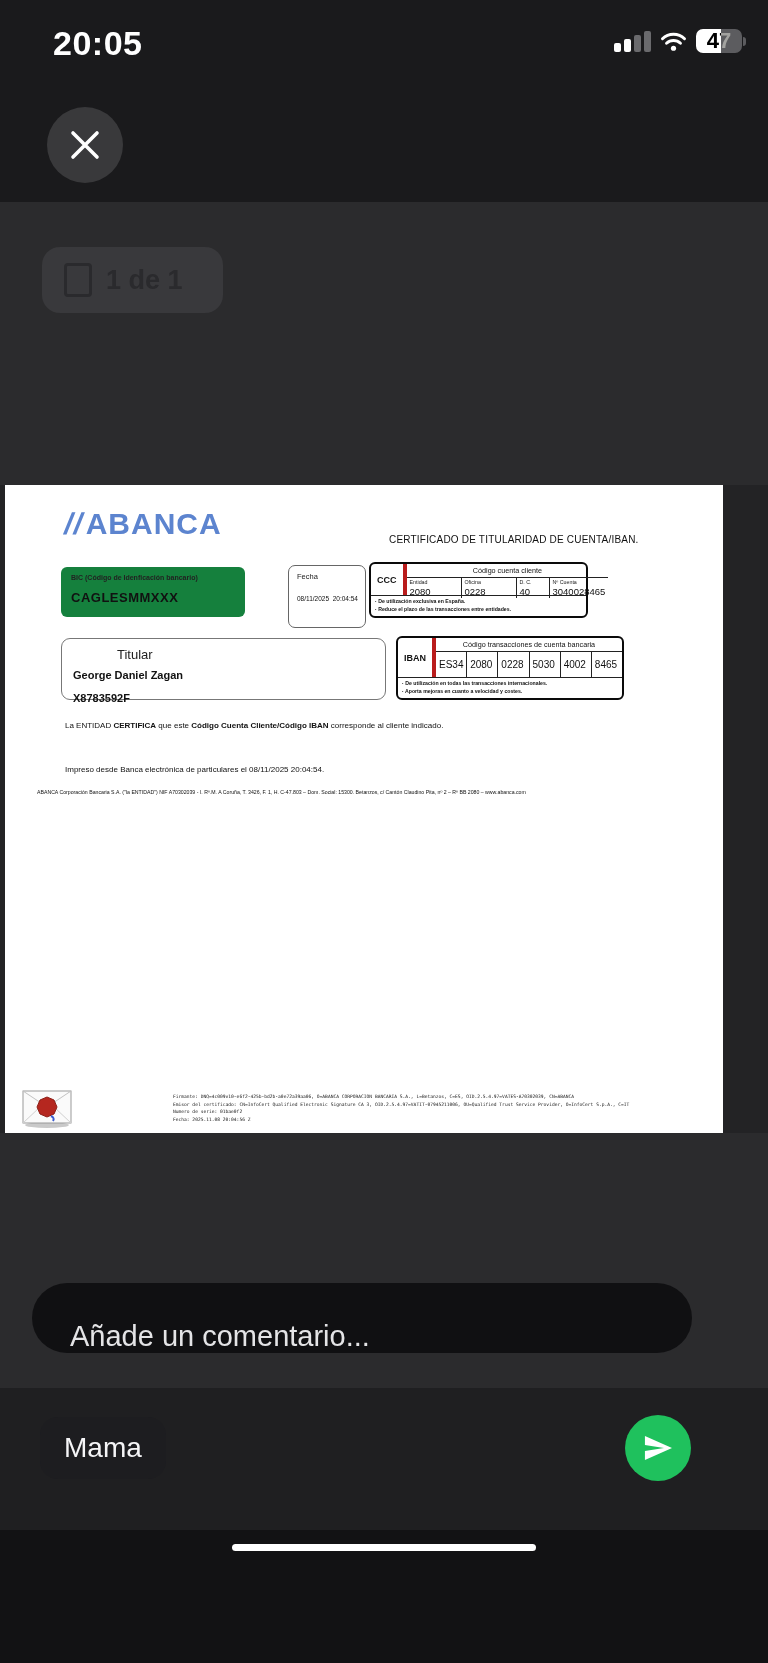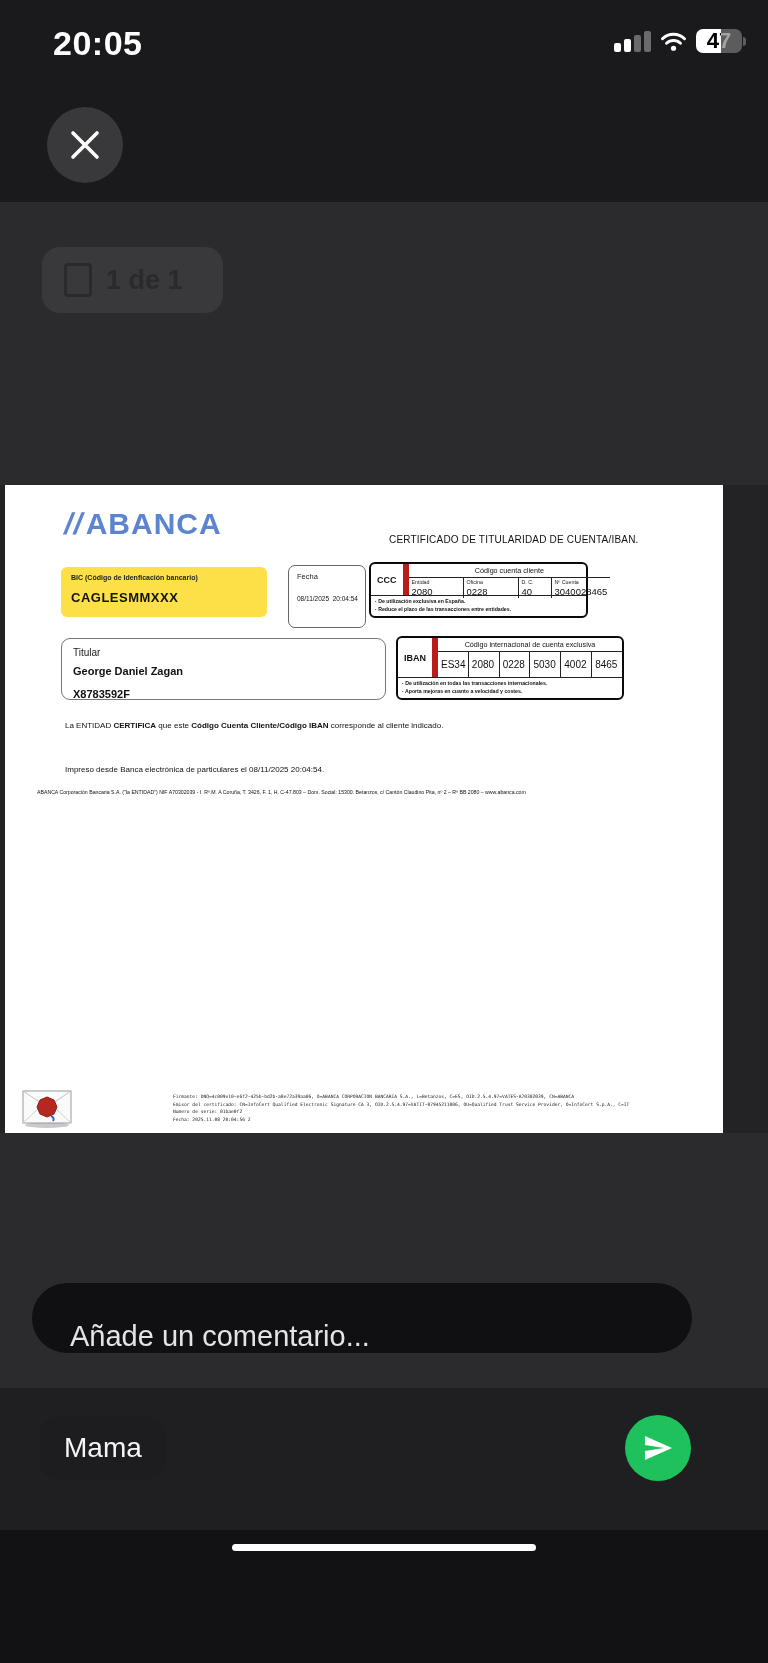--- a/index.html
+++ b/index.html
@@ -39,52 +39,52 @@
              background:#39393c;display:flex;align-items:center;gap:14px;padding-left:22px;box-sizing:border-box;}
   .page-pill .doc-glyph{width:22px;height:28px;border:3px solid #2a2a2d;border-radius:4px;}
   .page-pill .pp-text{color:#2a2a2d;font-size:27px;font-weight:bold;}
 
   
   .document{position:absolute;left:5px;top:0;width:718px;height:648px;background:#fff;color:#111;}
   .logo{position:absolute;left:60px;top:22px;font-size:30px;font-weight:bold;color:#5c84cf;letter-spacing:1px;}
   .logo .slashes{display:inline-block;transform:skewX(-12deg);margin-right:2px;}
   .doc-title{position:absolute;left:384px;top:49px;font-size:10px;font-weight:normal;letter-spacing:.2px;}
 
-  .bic-box{position:absolute;left:56px;top:82px;width:206px;height:50px;background:#fde047;
+  .bic-box{position:absolute;left:56px;top:82px;width:184px;height:50px;background:#15803d;
            border-radius:6px;padding:7px 10px;box-sizing:border-box;}
   .bic-box .lbl{font-size:7px;font-weight:bold;color:#222;}
   .bic-box .val{margin-top:9px;font-size:13px;font-weight:bold;letter-spacing:.5px;}
 
   .fecha-box{position:absolute;left:283px;top:80px;width:78px;height:63px;border:1.3px solid #666;
              border-radius:7px;padding:6px 8px;box-sizing:border-box;background:#fff;}
   .fecha-box .lbl{font-size:7.5px;color:#222;}
   .fecha-box .val{margin-top:14px;font-size:6.5px;white-space:pre;}
 
   .code-box{position:absolute;border:2.5px solid #0a0a0a;border-radius:6px;background:#fff;
             box-sizing:border-box;display:flex;flex-direction:column;}
   .ccc-box{left:364px;top:77px;width:219px;height:56px;}
   .iban-box{left:391px;top:151px;width:228px;height:64px;}
   .code-top{display:flex;flex:1;min-height:0;}
   .code-key{display:flex;align-items:center;justify-content:center;font-weight:bold;font-size:9px;
             padding:0 6px;}
-  .code-table{flex:1;border-left:6px solid #b91c1c;display:flex;flex-direction:column;}
+  .code-table{flex:1;border-left:4px solid #b91c1c;display:flex;flex-direction:column;}
   .code-head{border-bottom:1px solid #222;text-align:center;font-size:7.2px;padding:2px 0;}
   .code-cells{flex:1;display:flex;}
   .code-cell{border-left:1px solid #222;padding:1px 3px;display:flex;flex-direction:column;min-width:0;}
   .code-cell:first-child{border-left:none;}
   .code-cell .clbl{font-size:5.3px;color:#222;}
   .code-cell .cval{font-size:9.5px;margin-top:1px;}
   .iban-cells .code-cell{justify-content:center;}
   .iban-cells .cval{font-size:10px;margin-top:0;}
   .code-notes{border-top:1px solid #222;padding:2px 4px 3px 4px;}
   .code-notes div{font-size:5.2px;font-weight:bold;line-height:7.5px;}
 
   .titular-box{position:absolute;left:56px;top:153px;width:325px;height:62px;border:1.3px solid #777;
                border-radius:9px;padding:8px 11px;box-sizing:border-box;background:#fff;}
-  .titular-box .lbl{font-size:10px;color:#222;}
+  .titular-box .lbl{font-size:13px;color:#222;margin-left:44px;}
   .titular-box .name{margin-top:7px;font-size:11px;font-weight:bold;}
   .titular-box .nid{margin-top:11px;font-size:11px;font-weight:bold;}
 
   .certify{position:absolute;left:60px;top:236px;font-size:8px;}
   .certify b{font-weight:bold;}
   .impreso{position:absolute;left:60px;top:280px;font-size:8px;}
   .doc-footer{position:absolute;left:32px;top:304px;font-size:5.2px;white-space:nowrap;color:#111;}
 
   .sig-block{position:absolute;left:168px;top:608px;font-family:"DejaVu Sans Mono",monospace;
              font-size:4.6px;line-height:7.6px;color:#222;white-space:nowrap;}
@@ -161,21 +161,21 @@
       <div class="titular-box">
         <div class="lbl">Titular</div>
         <div class="name">George Daniel Zagan</div>
         <div class="nid">X8783592F</div>
       </div>
 
       <div class="code-box iban-box">
         <div class="code-top">
           <div class="code-key">IBAN</div>
           <div class="code-table">
-            <div class="code-head">Código internacional de cuenta exclusiva</div>
+            <div class="code-head">Código transacciones de cuenta bancaria</div>
             <div class="code-cells iban-cells">
               <div class="code-cell" style="flex:1">
                   <span class="cval">ES34</span>
                 </div>
               <div class="code-cell" style="flex:1">
                   <span class="cval">2080</span>
                 </div>
               <div class="code-cell" style="flex:1">
                   <span class="cval">0228</span>
                 </div>

